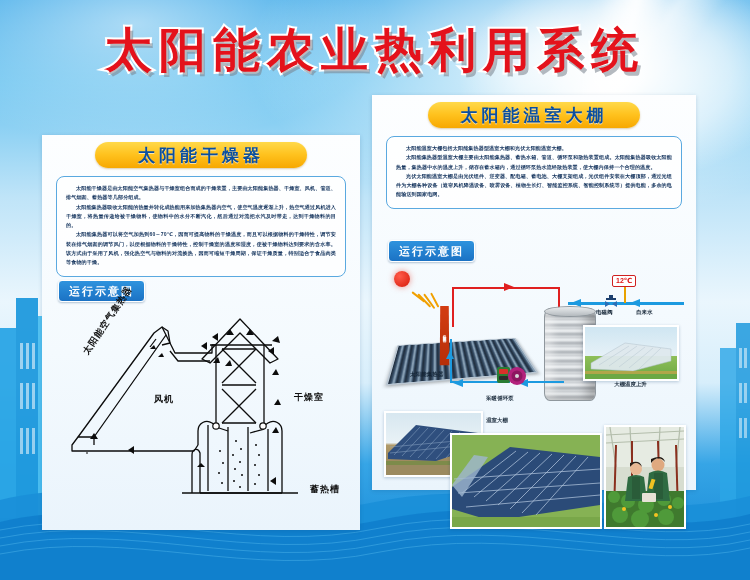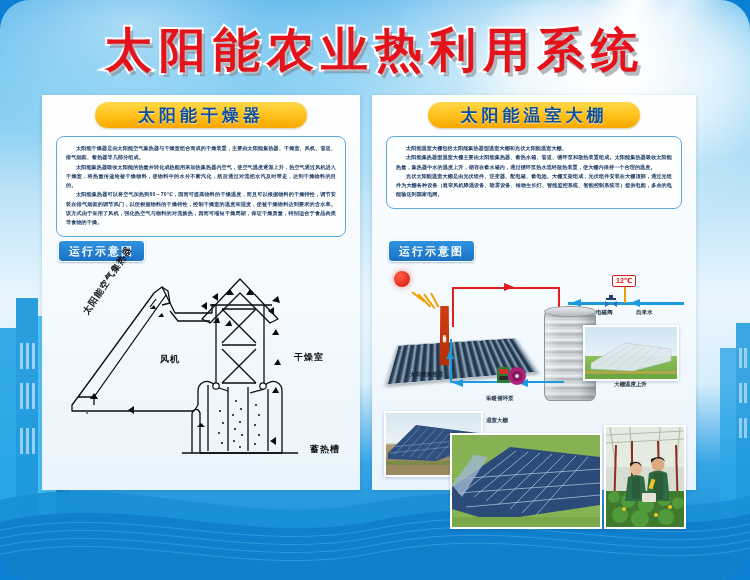--- a/index.html
+++ b/index.html
@@ -4,21 +4,21 @@
 <style>
   html,body{margin:0;padding:0;}
   body{
     width:750px;height:580px;overflow:hidden;
     font-family:"Liberation Sans","DejaVu Sans",sans-serif;
     background:#0b7fd4;
     position:relative;
   }
 
   
-  #poster{position:absolute;inset:0;overflow:hidden;border-radius:30px;}
+  #poster{position:absolute;inset:0;overflow:hidden;}
   .bg-base{
     position:absolute;inset:0;
     background:
       radial-gradient(ellipse 520px 260px at 76% 10%, rgba(255,255,255,.95) 0%, rgba(255,255,255,0) 62%),
       radial-gradient(ellipse 420px 200px at 18% 4%, rgba(255,255,255,.55) 0%, rgba(255,255,255,0) 60%),
       linear-gradient(180deg,#3aa8e8 0%, #6cc4f0 14%, #bfe4f8 34%, #eaf6fd 52%, #d7eefb 66%, #36a5e6 80%, #0e82d2 100%);
   }
   .bg-rays{
     position:absolute;left:48%;top:-60px;width:520px;height:260px;
     background:
@@ -56,21 +56,21 @@
     white-space:nowrap;
   }
 
   
   .panel{
     position:absolute;top:95px;height:395px;
     background:linear-gradient(180deg,#fdfeff 0%,#f4fafe 55%,#eaf4fc 100%);
     box-shadow:0 1px 4px rgba(10,60,110,.18);
     z-index:4;
   }
-  .panel.left{left:42px;width:318px;}
+  .panel.left{left:42px;width:318px;margin-top:40px;}
   .panel.right{left:372px;width:324px;}
 
   .pill{
     position:absolute;left:50%;transform:translateX(-50%);
     top:7px;height:26px;min-width:180px;
     border-radius:14px;
     background:linear-gradient(180deg,#ffd94a 0%,#ffc21e 48%,#f7a800 100%);
     box-shadow:0 1px 2px rgba(160,110,0,.35);
     display:flex;align-items:center;justify-content:center;
     padding:0 16px;
@@ -393,21 +393,21 @@
             <circle cx="205" cy="179" r="1"></circle>
           <circle cx="170" cy="146" r="1"></circle>
             <circle cx="173" cy="158" r="1"></circle>
             <circle cx="169" cy="168" r="1"></circle>
           <circle cx="172" cy="178" r="1"></circle>
         </g>
       </svg>
     </div>
 
     <div class="dlabel" style="left:38px;top:215px;transform:rotate(-56deg);transform-origin:left top;letter-spacing:1px;">太阳能空气集热器</div>
-    <div class="dlabel" style="left:118px;top:258px;letter-spacing:1px;text-align:right;">风机</div>
+    <div class="dlabel" style="left:112px;top:258px;letter-spacing:1px;text-align:right;">风机</div>
     <div class="dlabel" style="left:252px;top:256px;letter-spacing:1px;">干燥室</div>
     <div class="dlabel" style="left:268px;top:348px;letter-spacing:1px;">蓄热槽</div>
   </div>
 
   <div class="panel right">
 
     <div class="pill">太阳能温室大棚</div>
 
     <div class="textbox">
       <p class="para">太阳能温室大棚包括太阳能集热器型温室大棚和光伏太阳能温室大棚。</p>

